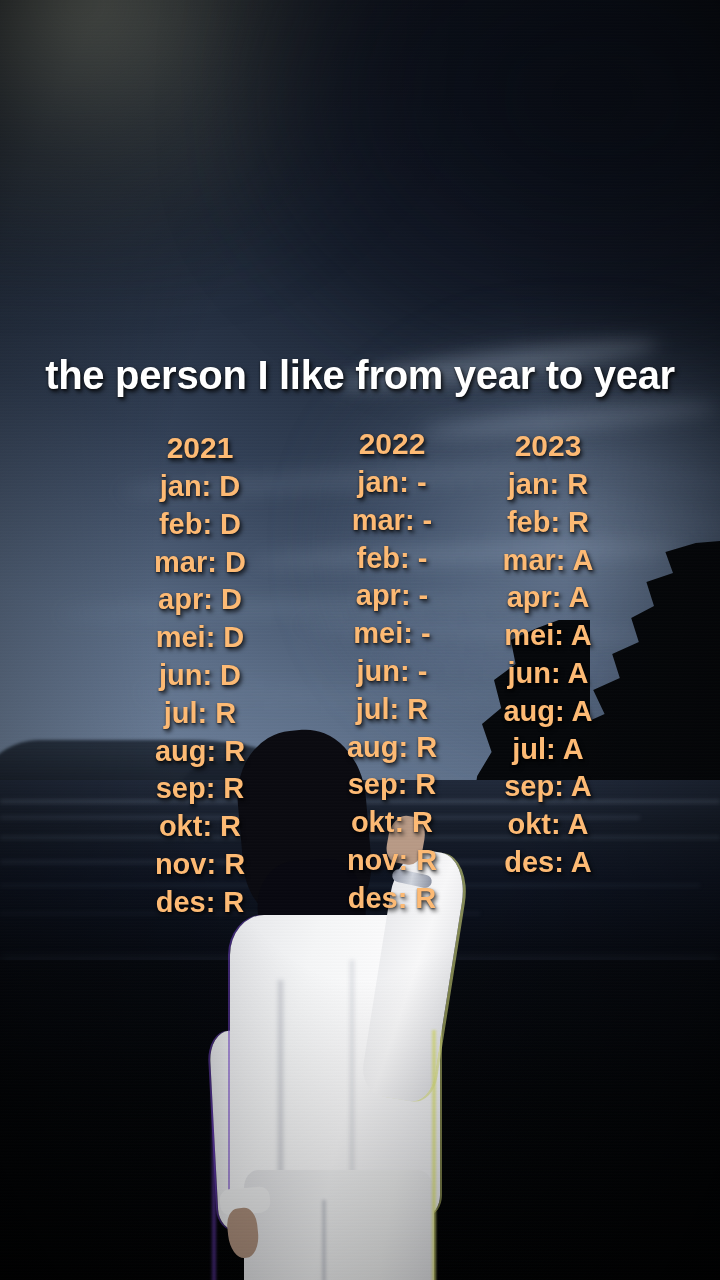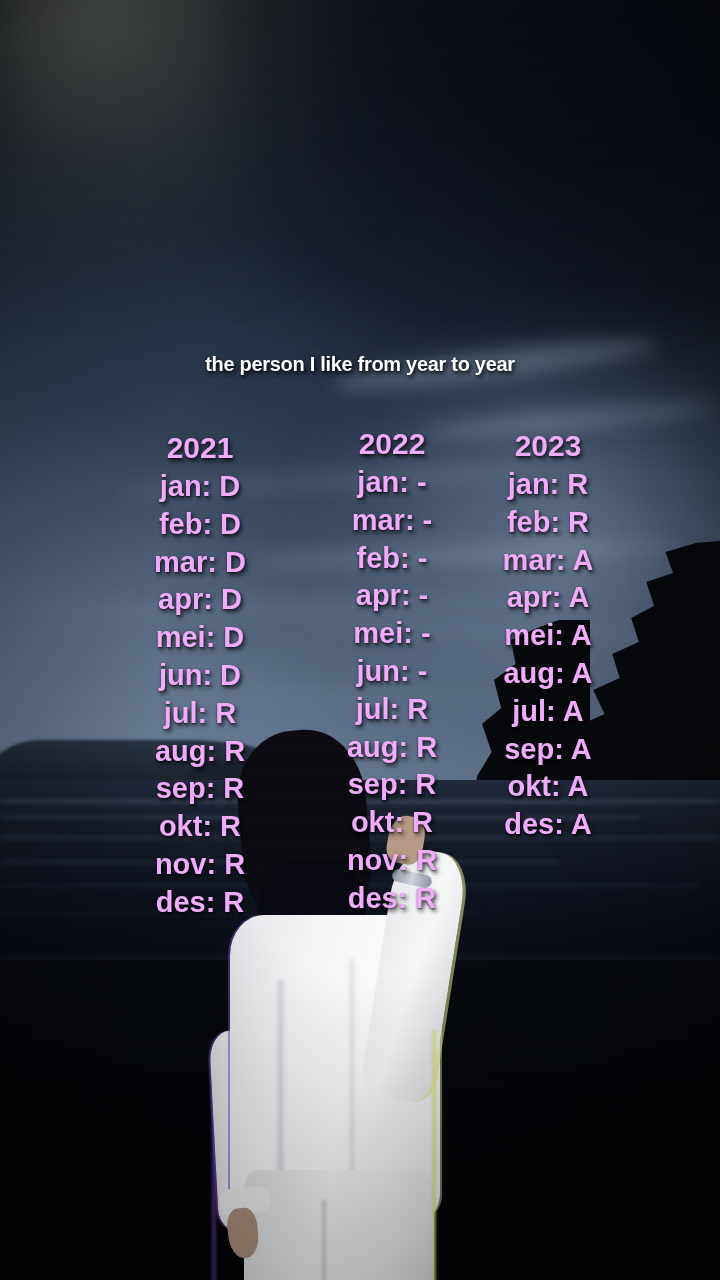--- a/index.html
+++ b/index.html
@@ -243,30 +243,30 @@
     background:radial-gradient(ellipse at 50% 46%,
       rgba(0,0,0,0) 40%, rgba(0,0,0,0.30) 78%, rgba(0,0,0,0.62) 100%);
   }
 
   
   .overlay { position:absolute; inset:0; }
 
   .title {
     position:absolute; left:0; top:353px; width:720px;
     text-align:center;
-    font-size:20px; font-weight:bold; color:#ffffff;
+    font-size:40px; font-weight:bold; color:#ffffff;
     letter-spacing:-0.3px;
     text-shadow:2px 3px 4px rgba(0,0,0,0.75), 0 1px 2px rgba(0,0,0,0.6);
     white-space:nowrap;
   }
 
   .col {
     position:absolute;
     text-align:center;
-    color:#f0abfc;
+    color:#fdba74;
     font-weight:bold;
     text-shadow:2px 3px 4px rgba(0,0,0,0.70), 0 1px 2px rgba(0,0,0,0.55);
   }
   .col-year  { font-size:30px; line-height:40px; }
   .col-row   { font-size:29px; line-height:37.8px; white-space:nowrap; }
 
   #col-2021 { left:120px; top:428px; width:160px; }
   #col-2022 { left:312px; top:424px; width:160px; }
   #col-2023 { left:468px; top:426px; width:160px; }
 </style>
@@ -368,20 +368,21 @@
       <div class="col-row">des: R</div>
     </div>
 
     <div class="col" id="col-2023">
       <div class="col-year">2023</div>
       <div class="col-row">jan: R</div>
       <div class="col-row">feb: R</div>
       <div class="col-row">mar: A</div>
       <div class="col-row">apr: A</div>
       <div class="col-row">mei: A</div>
+      <div class="col-row">jun: A</div>
       <div class="col-row">aug: A</div>
       <div class="col-row">jul: A</div>
       <div class="col-row">sep: A</div>
       <div class="col-row">okt: A</div>
       <div class="col-row">des: A</div>
     </div>
 
   </div>
 </div>
 

